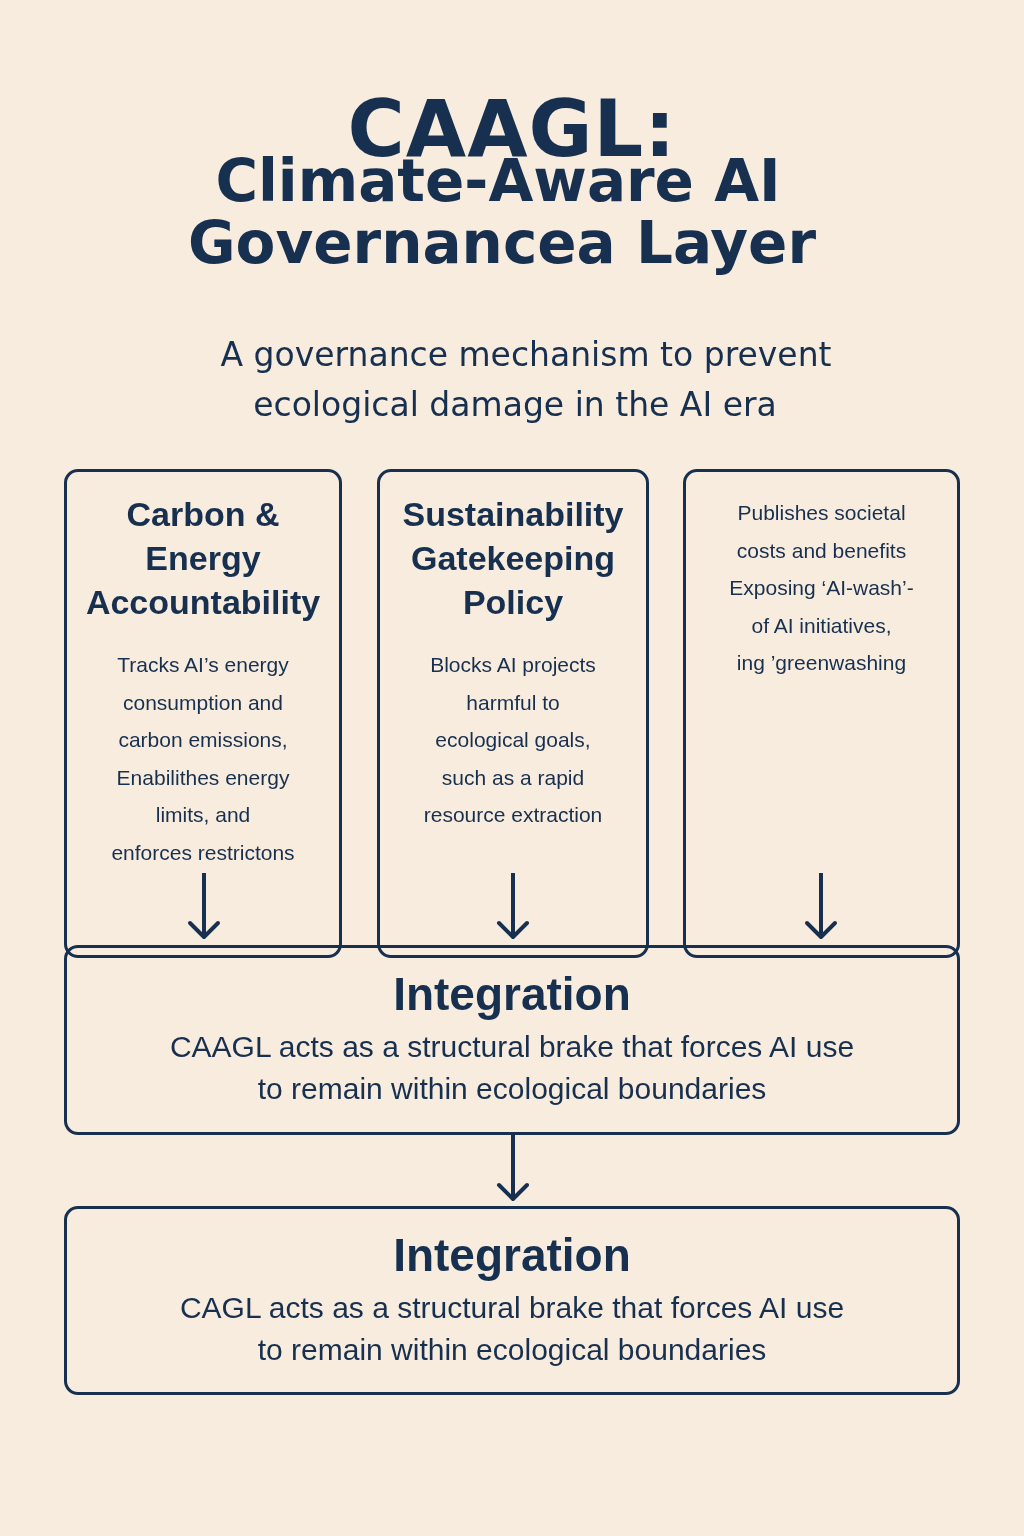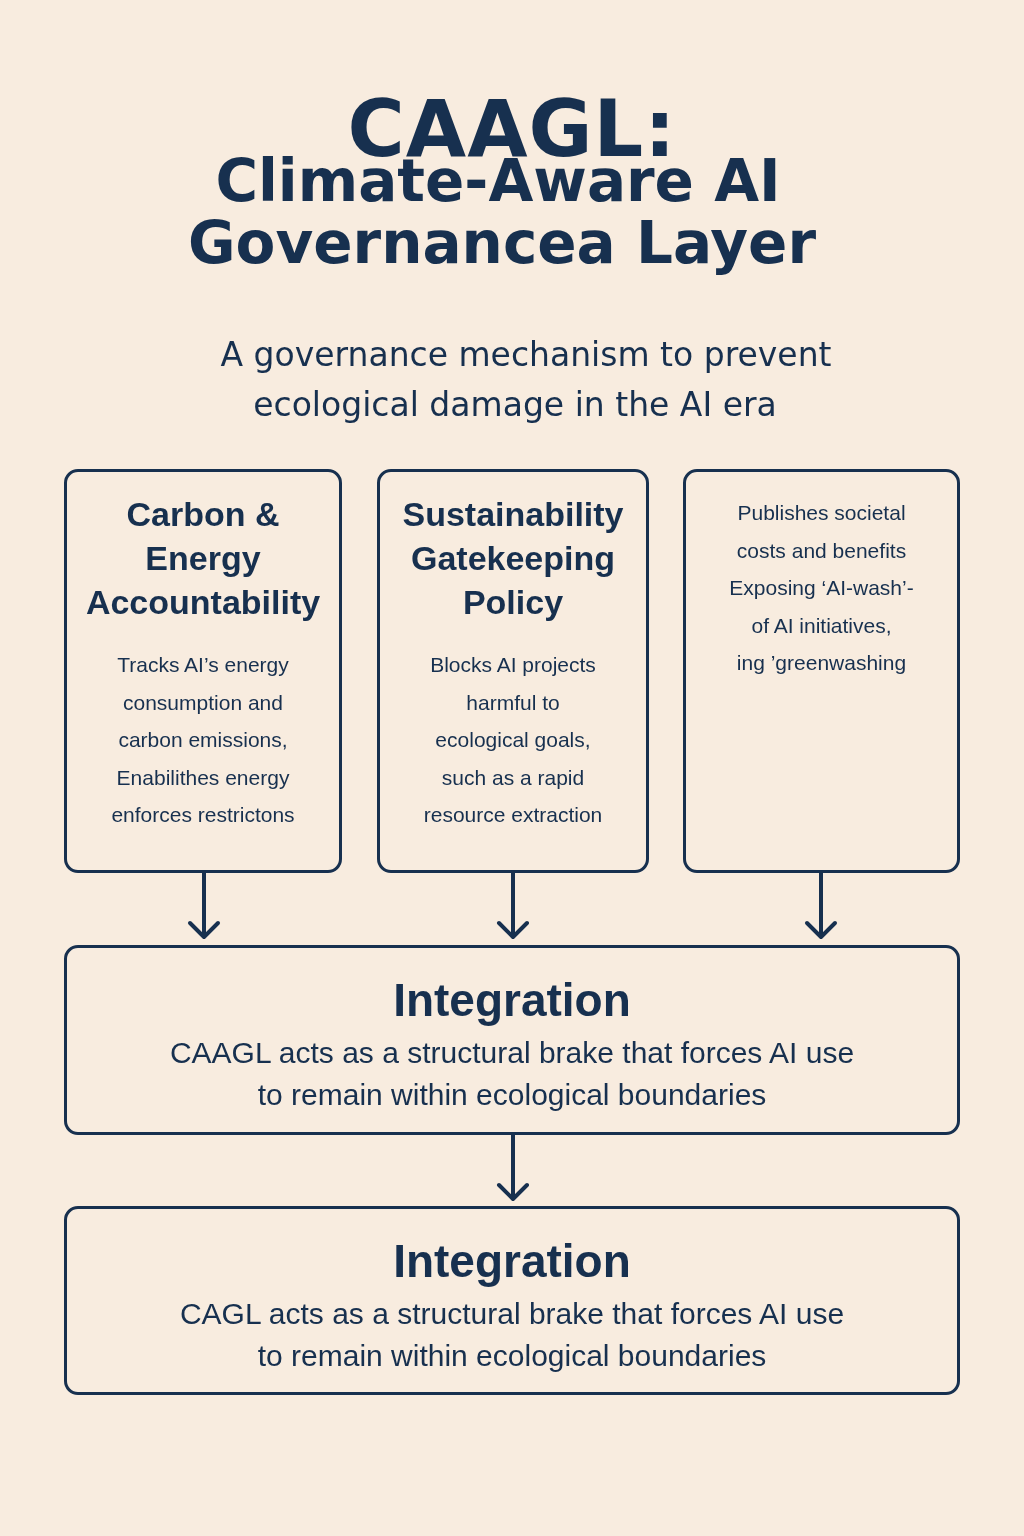--- a/index.html
+++ b/index.html
@@ -30,34 +30,34 @@
   .subtitle .l1 { display:block; margin-left: -28px; }
   .subtitle .l2 { display:block; margin-left: -50px; }
 
   .box {
     position: absolute;
     border: 3px solid #17304f;
     border-radius: 14px;
     box-sizing: border-box;
     text-align: center;
   }
-  .col-box { top: 469px; height: 404px; }
+  .col-box { top: 469px; height: 489px; }
   .col-box .head {
     font-family: "Liberation Sans", sans-serif;
     font-weight: bold; font-size: 34px; line-height: 44px;
     margin-top: 20px;
   }
   .col-box .body {
     font-family: "Liberation Sans", sans-serif;
     font-size: 21px; line-height: 37.5px; margin-top: 22px;
   }
   .wide-box { left: 64px; width: 896px; }
   .wide-box .head {
     font-family: "Liberation Sans", sans-serif;
-    font-weight: bold; font-size: 46px; line-height: 56px; margin-top: 24px;
+    font-weight: bold; font-size: 46px; line-height: 56px; margin-top: 18px;
   }
   .wide-box .body {
     font-family: "Liberation Sans", sans-serif;
     font-size: 30px; line-height: 42px; margin-top: 4px;
   }
   .arrow { position: absolute; }
   .line { display:block; }
 </style>
 </head>
 <body>
@@ -79,20 +79,21 @@
   <div class="head">
     <span class="line">Carbon &amp;</span>
     <span class="line">Energy</span>
     <span class="line">Accountability</span>
   </div>
   <div class="body">
     <span class="line">Tracks AI’s energy</span>
     <span class="line">consumption and</span>
     <span class="line">carbon emissions,</span>
     <span class="line">Enabilithes energy</span>
+    <span class="line">limits, and</span>
     <span class="line">enforces restrictons</span>
   </div>
 </div>
 
 <div class="box col-box" style="left:377px; width:272px;">
   <div class="head">
     <span class="line">Sustainability</span>
     <span class="line">Gatekeeping</span>
     <span class="line">Policy</span>
   </div>

